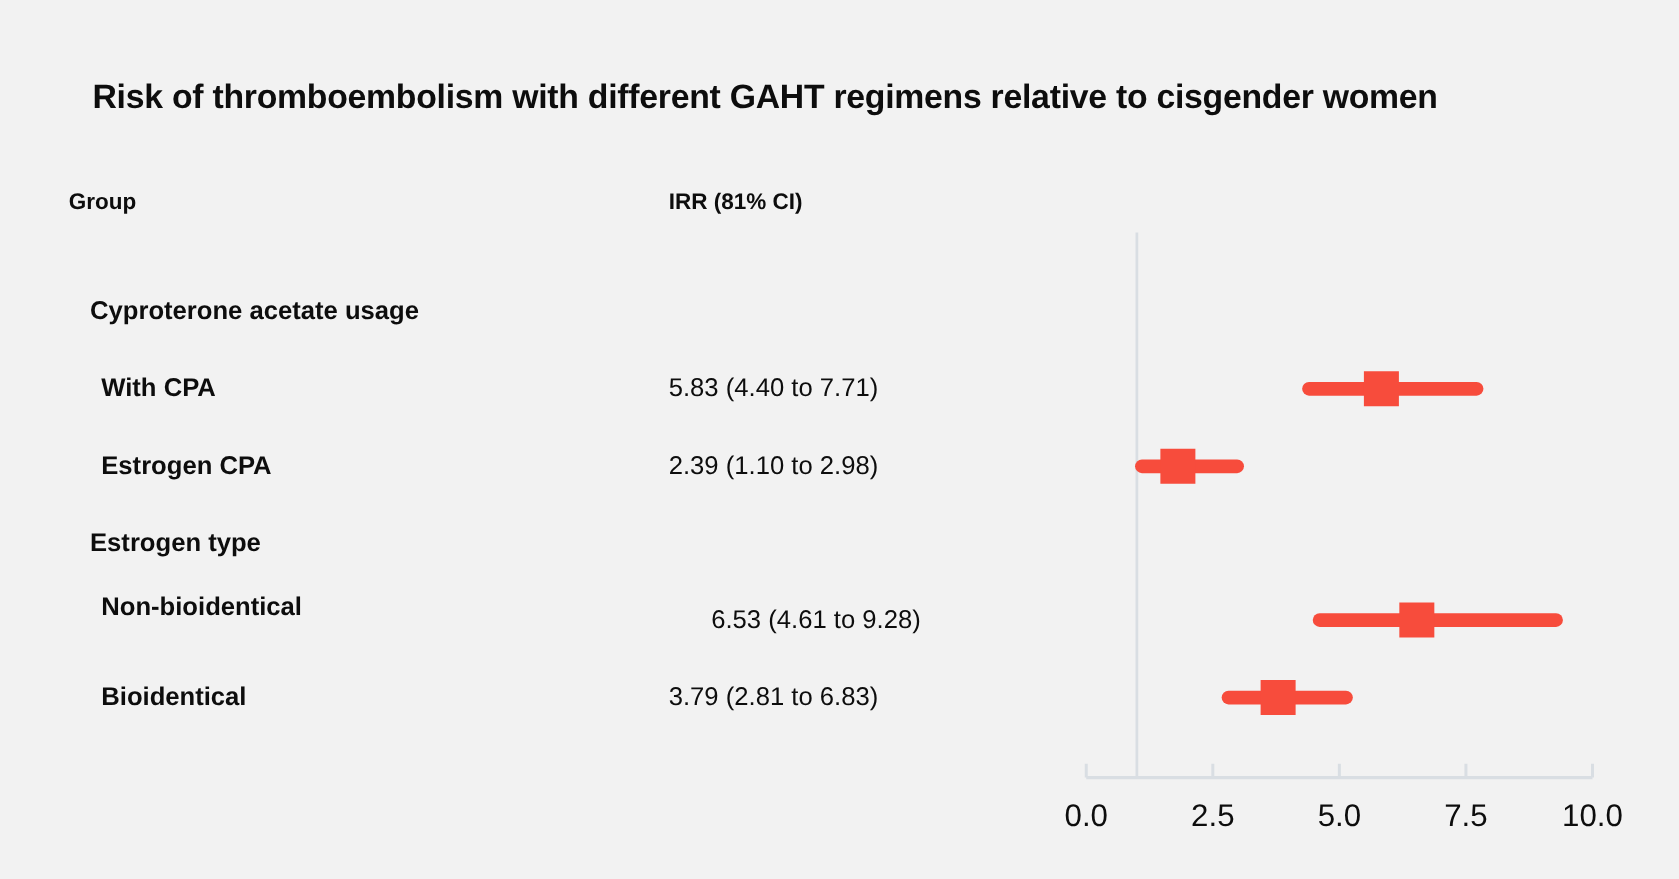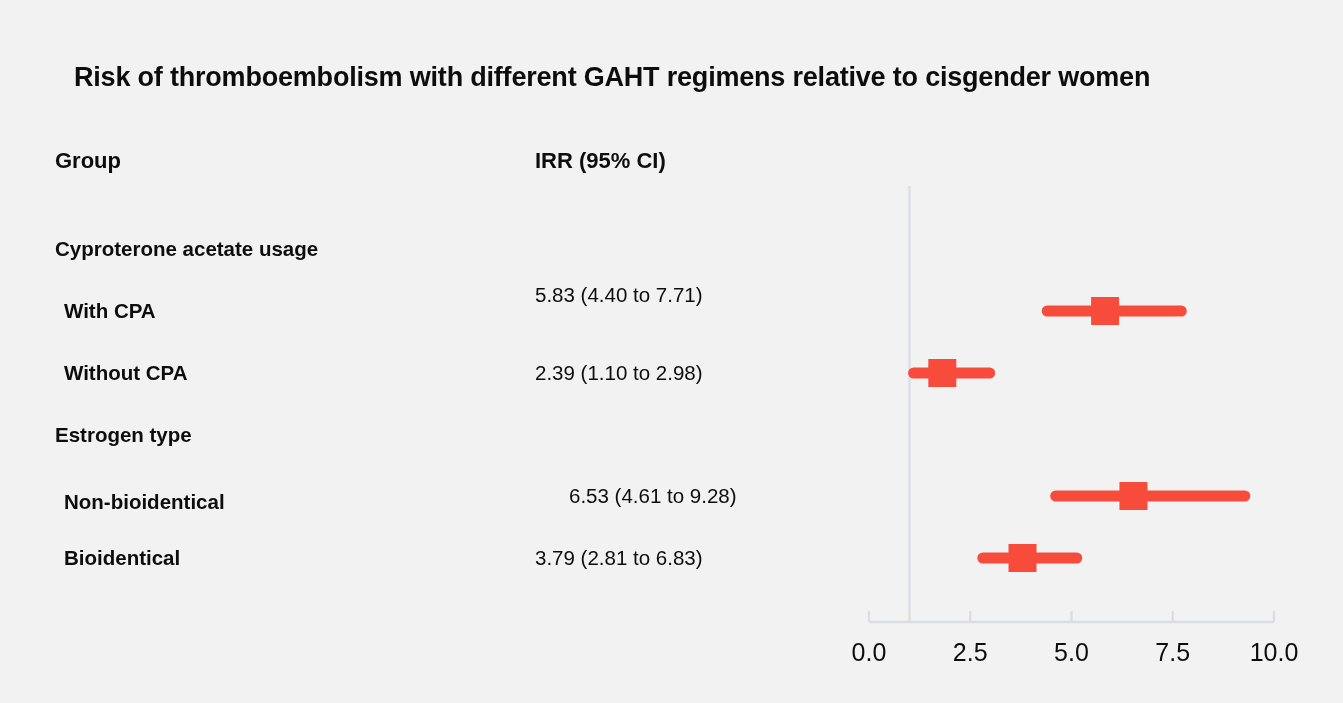--- a/index.html
+++ b/index.html
@@ -36,33 +36,34 @@
   }
   #title .semi {
     font-weight: 600;
   }
 
   
   .col-header {
     position: absolute;
     top: 148px;
     font-weight: 700;
-    font-size: 22px;
+    font-size: 18px;
     line-height: 26px;
     white-space: nowrap;
   }
   #header-group  { left: 55px; }
   #header-irr    { left: 535px; }
 
   
   .row-label {
     position: absolute;
     white-space: nowrap;
     line-height: 26px;
     font-size: 20.5px;
+    margin-left: 17px;
   }
   .row-label.section {
     left: 55px;
     font-weight: 700;
   }
   .row-label.item {
     left: 64px;
     font-weight: 700;
   }
   .row-value {
@@ -90,30 +91,30 @@
 </head>
 <body>
 
 <div id="figure">
 
   <div id="title">
     <span class="strong">Risk of thromboembolism with different GAHT regimens</span><span class="semi"> relative to cisgender women</span>
   </div>
 
   <div class="col-header" id="header-group">Group</div>
-  <div class="col-header" id="header-irr">IRR (95% CI)</div>
+  <div class="col-header" id="header-irr">IRR (81% CI)</div>
 
   <div id="rows">
       <div class="row-label section" style="top: 236px;">Cyproterone acetate usage</div>
       <div class="row-label item" style="top: 298px;">With CPA</div>
-      <div class="row-value" style="top: 282px;">5.83 (4.40 to 7.71)</div>
-      <div class="row-label item" style="top: 360px;">Without CPA</div>
+      <div class="row-value" style="top: 298px;">5.83 (4.40 to 7.71)</div>
+      <div class="row-label item" style="top: 360px;">Estrogen CPA</div>
       <div class="row-value" style="top: 360px;">2.39 (1.10 to 2.98)</div>
       <div class="row-label section" style="top: 422px;">Estrogen type</div>
-      <div class="row-label item" style="top: 489px;">Non-bioidentical</div>
+      <div class="row-label item" style="top: 473px;">Non-bioidentical</div>
       <div class="row-value" style="top: 483px; margin-left: 34px;">6.53 (4.61 to 9.28)</div>
       <div class="row-label item" style="top: 545px;">Bioidentical</div>
       <div class="row-value" style="top: 545px;">3.79 (2.81 to 6.83)</div>
     </div>
 
   <div id="plot">
       <svg width="1343" height="703">
         <line x1="909.5" y1="186" x2="909.5" y2="622" stroke="#D9DEE3" stroke-width="2.2"></line>
         <line x1="869" y1="622" x2="1274" y2="622" stroke="#D9DEE3" stroke-width="2.6" stroke-linecap="butt"></line>
         <line x1="869" y1="622" x2="869" y2="611" stroke="#D9DEE3" stroke-width="2.4"></line>

